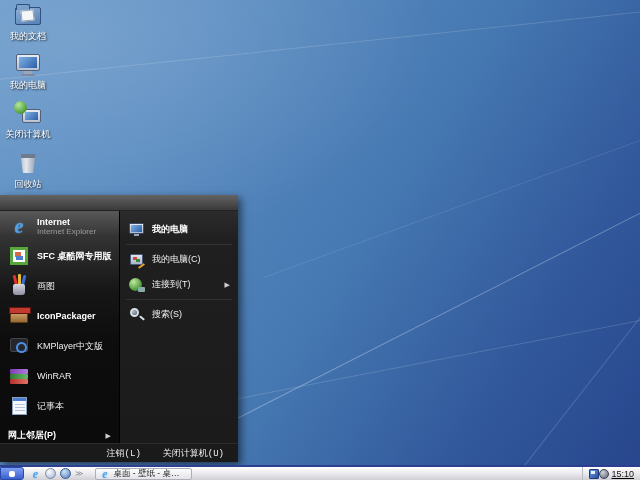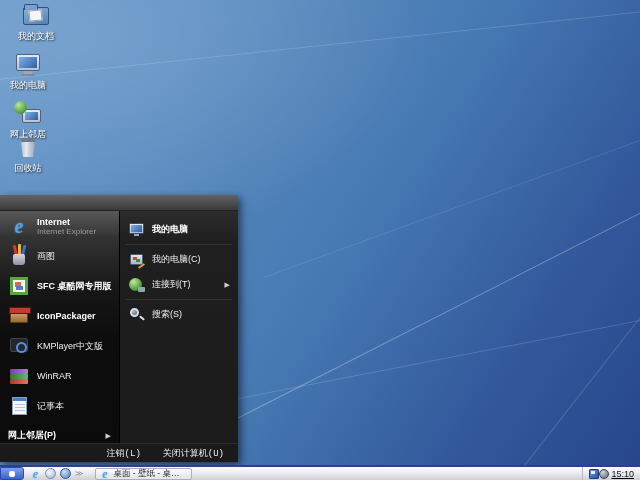--- a/index.html
+++ b/index.html
@@ -158,21 +158,21 @@
 <body>
 
 <div class="screen">
   <div class="wglow"></div>
   <div class="wline wl1"></div>
   <div class="wline wl2"></div>
   <div class="wline wl3"></div>
   <div class="wline wl4"></div>
   <div class="wline wl5"></div>
 
-  <div class="desk-icon" style="left:8px;top:3px">
+  <div class="desk-icon" style="left:0;top:3px">
     <div class="glyph">
       <div class="ic-folder">
           <div class="paper"></div>
         </div>
     </div>
     <div class="lbl">我的文档</div>
   </div>
   <div class="desk-icon" style="left:0;top:52px">
     <div class="glyph">
       <div class="ic-monitor">
@@ -183,62 +183,62 @@
     </div>
     <div class="lbl">我的电脑</div>
   </div>
   <div class="desk-icon" style="left:0;top:101px">
     <div class="glyph">
       <div class="ic-net-mon">
           <div class="scr"></div>
         </div>
         <div class="ic-net-globe"></div>
     </div>
-    <div class="lbl">网上邻居</div>
-  </div>
-  <div class="desk-icon" style="left:0;top:135px">
+    <div class="lbl">关闭计算机</div>
+  </div>
+  <div class="desk-icon" style="left:0;top:151px">
     <div class="glyph">
       <div class="ic-bin"></div>
     </div>
     <div class="lbl">回收站</div>
   </div>
 
   <div class="start-menu">
     <div class="menu-header"></div>
     <div class="menu-body">
       <div class="menu-left">
 
         <div class="mrow">
           <span class="mi mi22">
               <span class="ie-e">e</span>
             </span>
           <span class="txt">
             <span class="bold" style="display:block">Internet</span>
             <span class="sub" style="display:block">Internet Explorer</span>
           </span>
+        </div>
+
+        <div class="mrow">
+          <span class="mi mi22">
+              <span class="sfc-box">
+                <i></i>
+                <b></b>
+              </span>
+            </span>
+          <span class="txt bold">SFC 桌酷网专用版</span>
         </div>
 
         <div class="mrow">
           <span class="mi mi22">
             <span class="brush br1"></span>
               <span class="brush br2"></span>
               <span class="brush br3"></span>
               <span class="paint-cup"></span>
           </span>
           <span class="txt">画图</span>
-        </div>
-
-        <div class="mrow">
-          <span class="mi mi22">
-              <span class="sfc-box">
-                <i></i>
-                <b></b>
-              </span>
-            </span>
-          <span class="txt bold">SFC 桌酷网专用版</span>
         </div>
 
         <div class="mrow">
           <span class="mi mi22">
               <span class="ipack"></span>
             </span>
           <span class="txt bold">IconPackager</span>
         </div>
 
         <div class="mrow">

